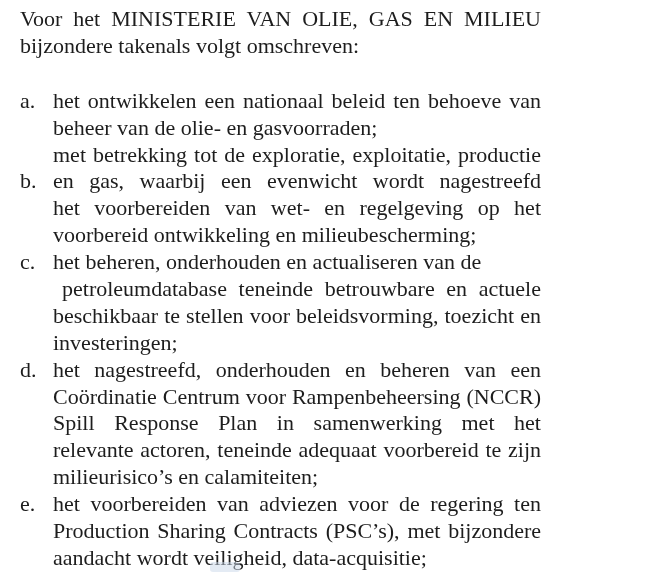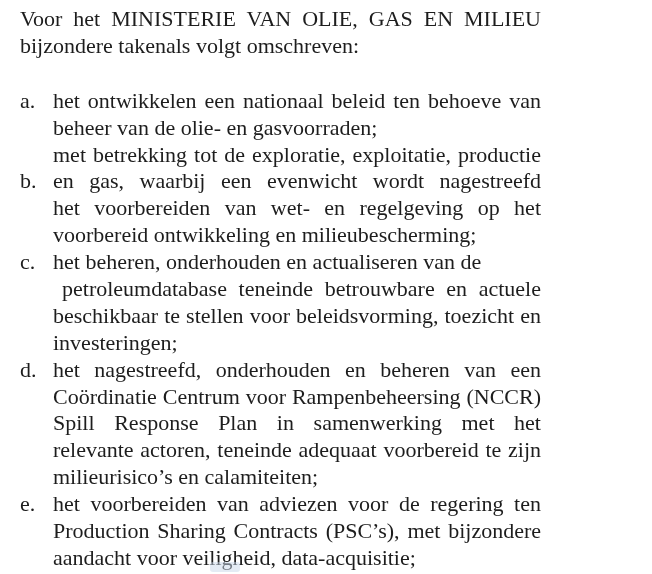--- a/index.html
+++ b/index.html
@@ -81,18 +81,18 @@
           <div class="line j">Spill Response Plan in samenwerking met het Nationaal</div>
           <div class="line j">relevante actoren, teneinde adequaat voorbereid te zijn op</div>
           <div class="line">milieurisico’s en calamiteiten;</div>
         </div>
       </div>
       <div class="task-item">
         <div class="task-label">e.</div>
         <div>
           <div class="line j">het voorbereiden van adviezen voor de regering ten aanzien van</div>
           <div class="line j">Production Sharing Contracts (PSC’s), met bijzondere</div>
-          <div class="line">aandacht voor veiligheid, data-acquisitie;</div>
+          <div class="line">aandacht wordt veiligheid, data-acquisitie;</div>
         </div>
       </div>
     </div>
   <div class="artifact" style="background: rgb(201, 216, 234);"></div>
 </div>
 
 </body></html>

